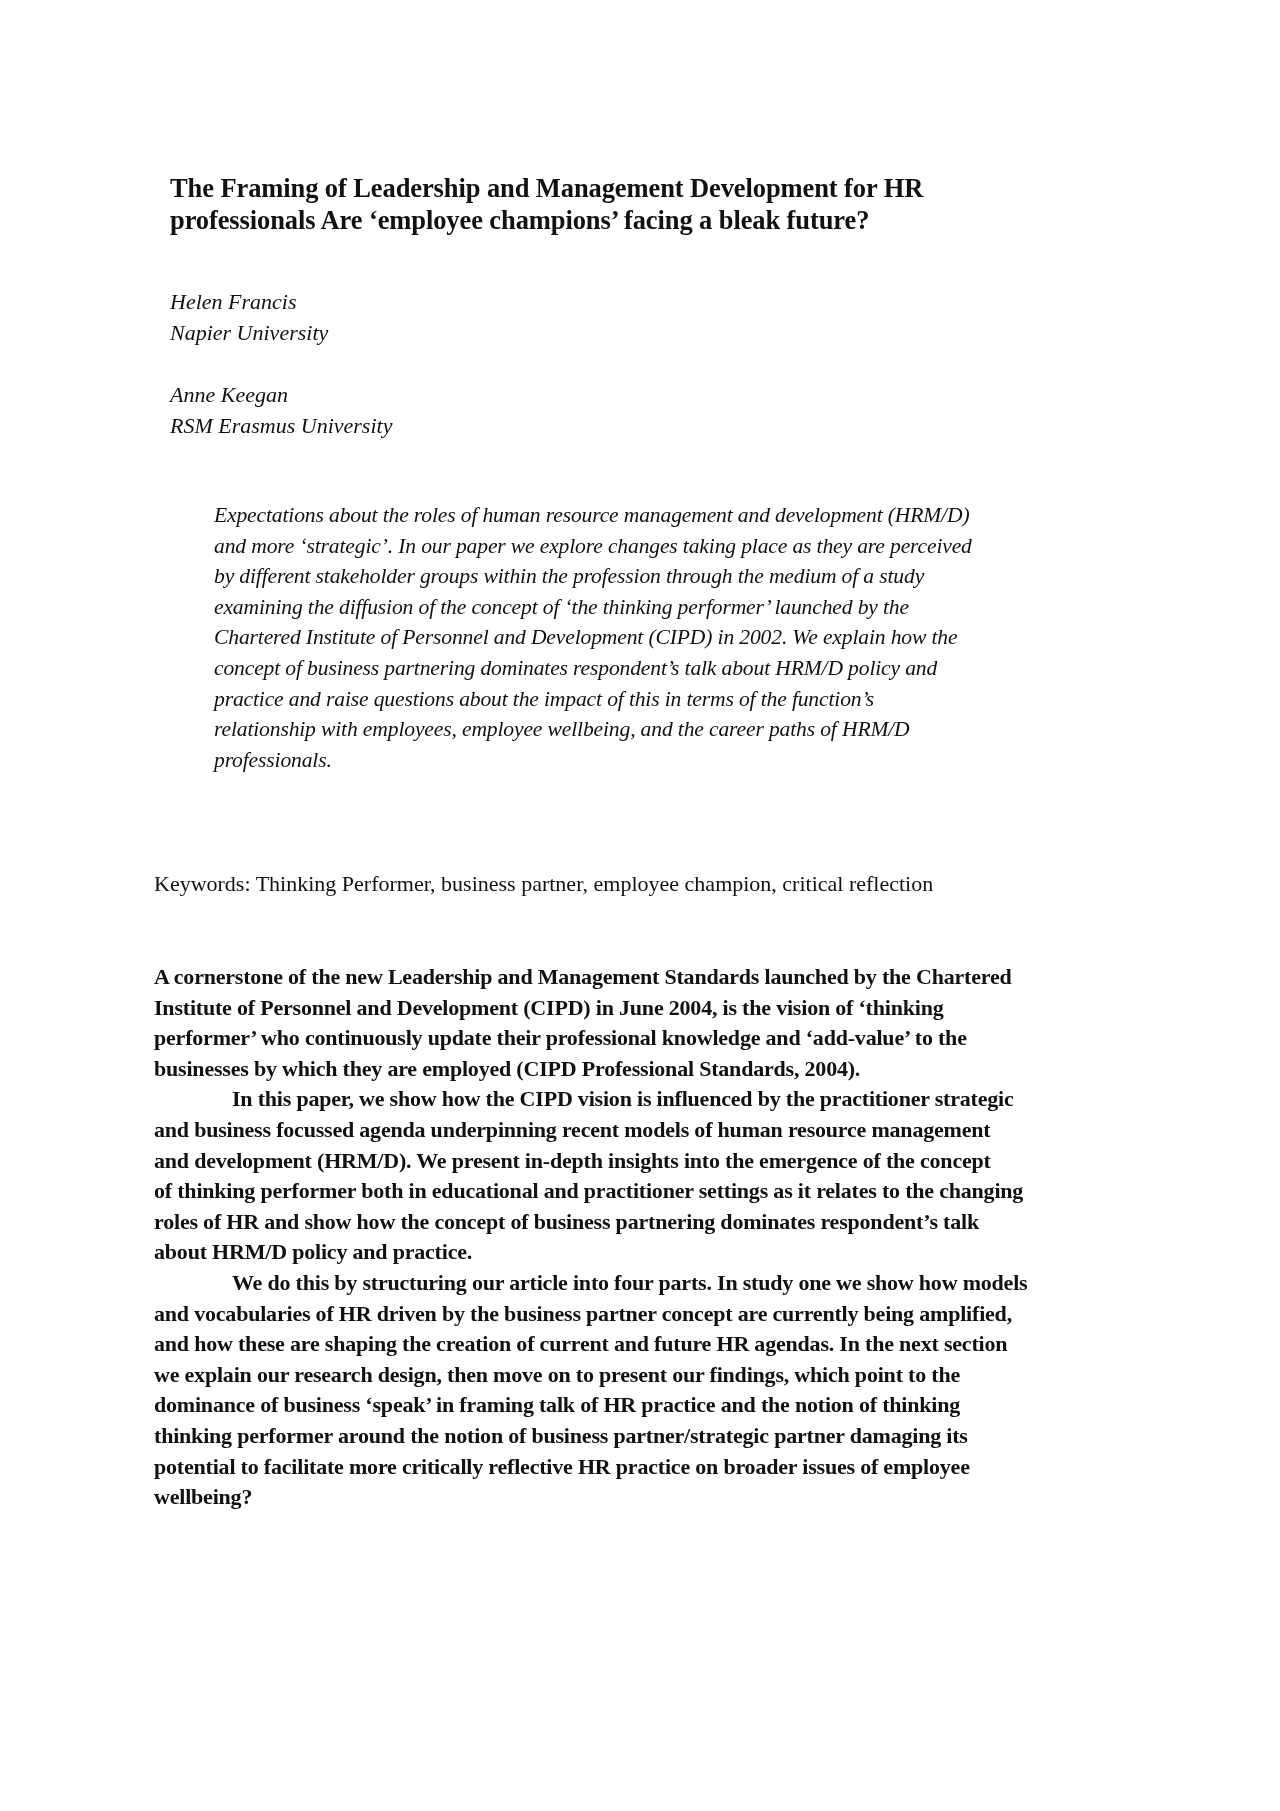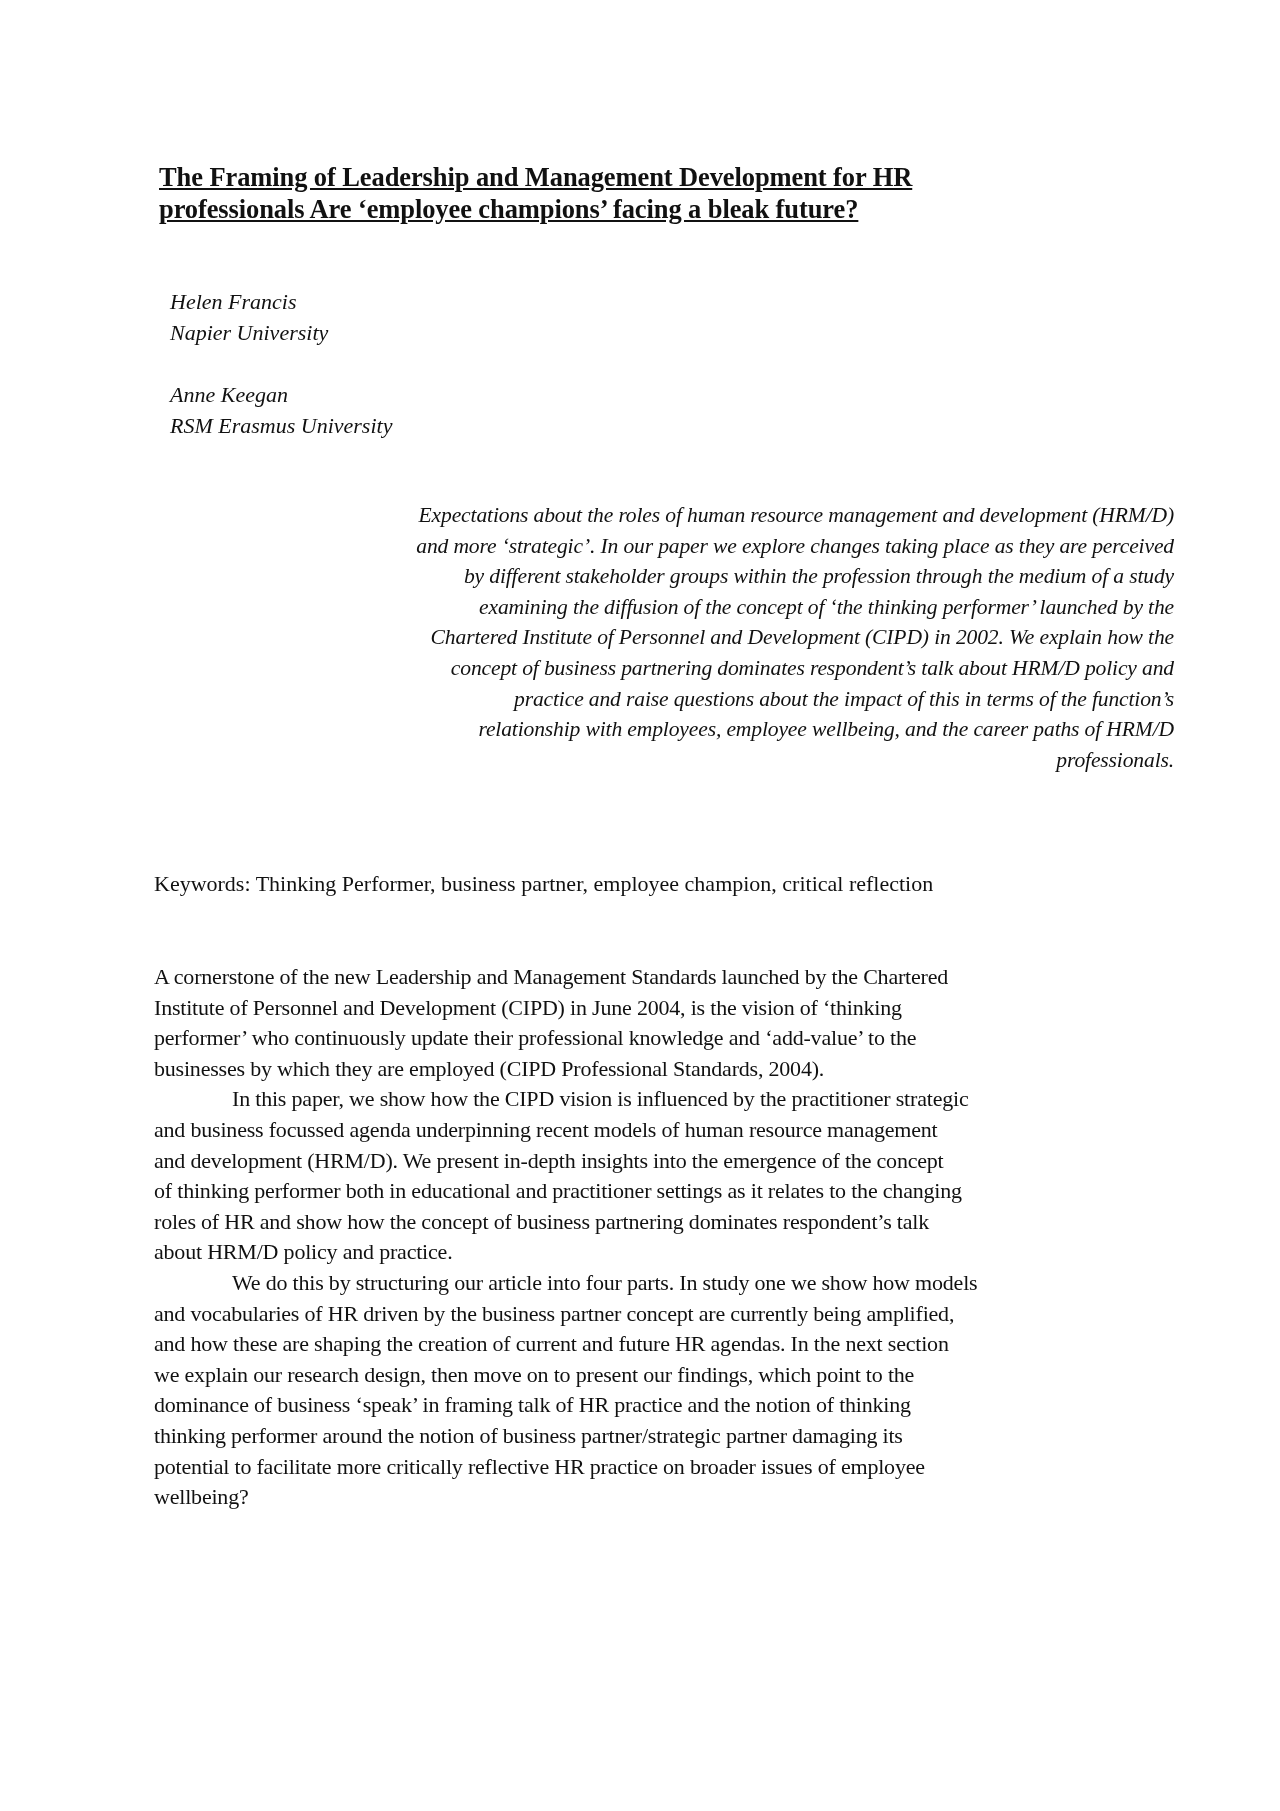--- a/index.html
+++ b/index.html
@@ -45,49 +45,48 @@
     .author-line { display: block; white-space: nowrap; margin-left: 16px; }
     .abstract {
       position: absolute;
       left: 214px;
       top: 500px;
       width: 960px;
       font-style: italic;
       font-size: 21.6px;
       line-height: 30.6px;
       letter-spacing: -0.15px;
-      text-align: right;
     }
     .abstract .line { display: block; white-space: nowrap; }
     .keywords {
       position: absolute;
       left: 154px;
       top: 868px;
       font-size: 22px;
       line-height: 31px;
       white-space: nowrap;
     }
     .body-text {
       position: absolute;
       left: 154px;
       top: 962px;
       width: 1000px;
       font-size: 22px;
       line-height: 30.6px;
       letter-spacing: -0.2px;
     }
-    .body-text .line { display: block; white-space: nowrap; }
+    .body-text .line { display: block; white-space: nowrap; font-weight: bold; }
     .body-text .indent { padding-left: 78px; }
   </style>
 </head>
 <body>
 
 <div class="page">
 
-  <h1 class="title" style="margin:5px;text-decoration:underline;">
+  <h1 class="title" style="margin:16px;">
     <span class="line">The Framing of Leadership and Management Development for HR</span>
     <span class="line">professionals Are ‘employee champions’ facing a bleak future?</span>
   </h1>
 
   <div class="authors">
     <div class="author-block">
       <span class="author-line">Helen Francis</span>
       <span class="author-line">Napier University</span>
     </div>
     <div class="author-block">

